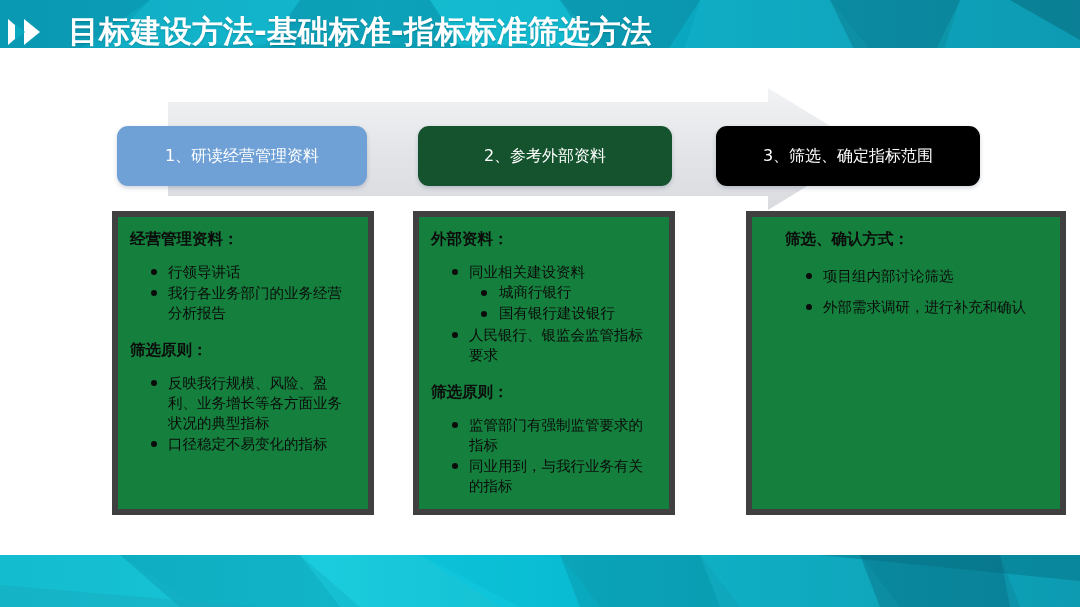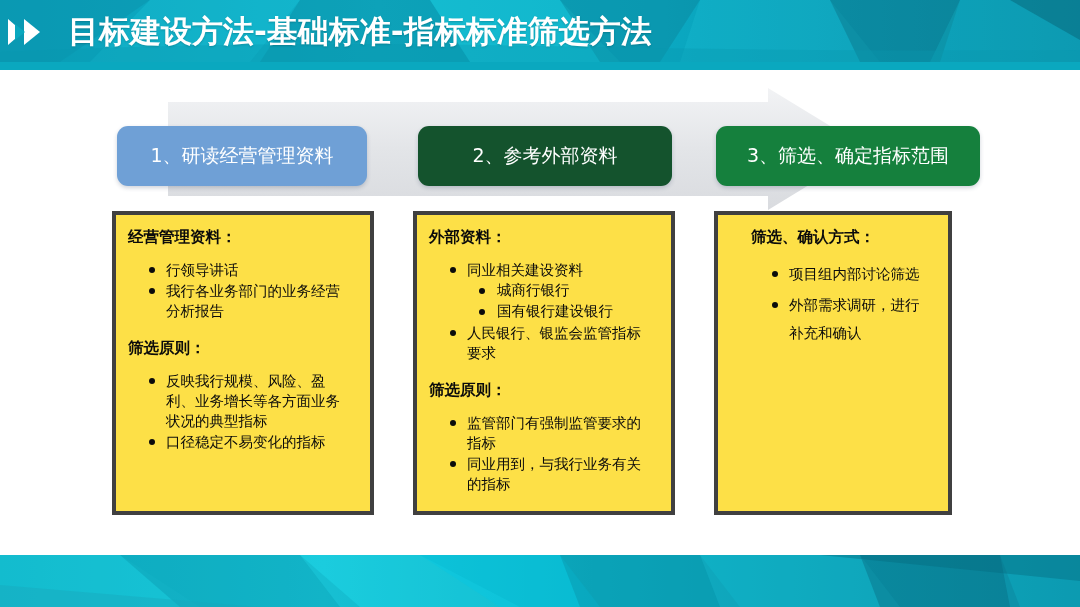--- a/index.html
+++ b/index.html
@@ -6,21 +6,21 @@
   body{
     width:1080px;height:607px;
     background:#ffffff;
     font-family:"DejaVu Sans","Liberation Sans",sans-serif;
     overflow:hidden;position:relative;
   }
   #slide{position:absolute;inset:0;background:#ffffff;}
 
   
   .header{
-    position:absolute;left:0;top:0;width:1080px;height:70px;
+    position:absolute;left:0;top:0;width:1080px;height:48px;
     background:
       linear-gradient(115deg,rgba(0,0,0,0) 0%,rgba(0,0,0,0) 100%),
       #0aa8bf;
     overflow:hidden;
   }
   .header-title{
     position:absolute;left:68px;top:13px;
     font-size:31px;line-height:36px;color:#ffffff;font-weight:600;
     letter-spacing:0px;white-space:nowrap;
     text-shadow:0 1px 2px rgba(0,0,0,.18);
@@ -40,40 +40,40 @@
   .process-arrow{
     position:absolute;left:168px;top:88px;width:700px;height:122px;
     z-index:1;
   }
 
   
   .steps{position:absolute;left:0;top:0;width:1080px;height:607px;z-index:3;}
   .step{
     position:absolute;top:126px;height:60px;border-radius:11px;
     display:flex;align-items:center;justify-content:center;
-    color:#ffffff;font-size:19px;font-weight:500;white-space:nowrap;
+    color:#ffffff;font-size:16px;font-weight:500;white-space:nowrap;
     box-shadow:0 2px 4px rgba(40,60,90,.22);
   }
   .step-1{left:117px;width:250px;background:#6fa0d6;}
   .step-2{left:418px;width:254px;background:#14532d;}
-  .step-3{left:716px;width:264px;background:#15803d;color:#ffffff;}
+  .step-3{left:716px;width:264px;background:#000000;color:#ffffff;}
 
   
   .panel{
     position:absolute;top:211px;
-    background:#fde047;
-    border:4px solid #404040;
+    background:#15803d;
+    border:6px solid #404040;
     box-sizing:border-box;
     padding:10px 11px 10px 12px;
     color:#111111;
     z-index:2;
   }
   .panel-1{left:112px;width:262px;height:304px;}
   .panel-2{left:413px;width:262px;height:304px;}
-  .panel-3{left:714px;width:238px;height:304px;padding-left:33px;}
+  .panel-3{left:746px;width:320px;height:304px;padding-left:33px;}
 
   .p-head{
     font-size:15.5px;font-weight:bold;line-height:22px;
     margin:1px 0 2px 0;color:#0b0b0b;
   }
   .p-head.spaced{margin-top:16px;}
 
   ul.blist{list-style:none;margin:12px;padding:0;}
   ul.blist li{
     position:relative;

